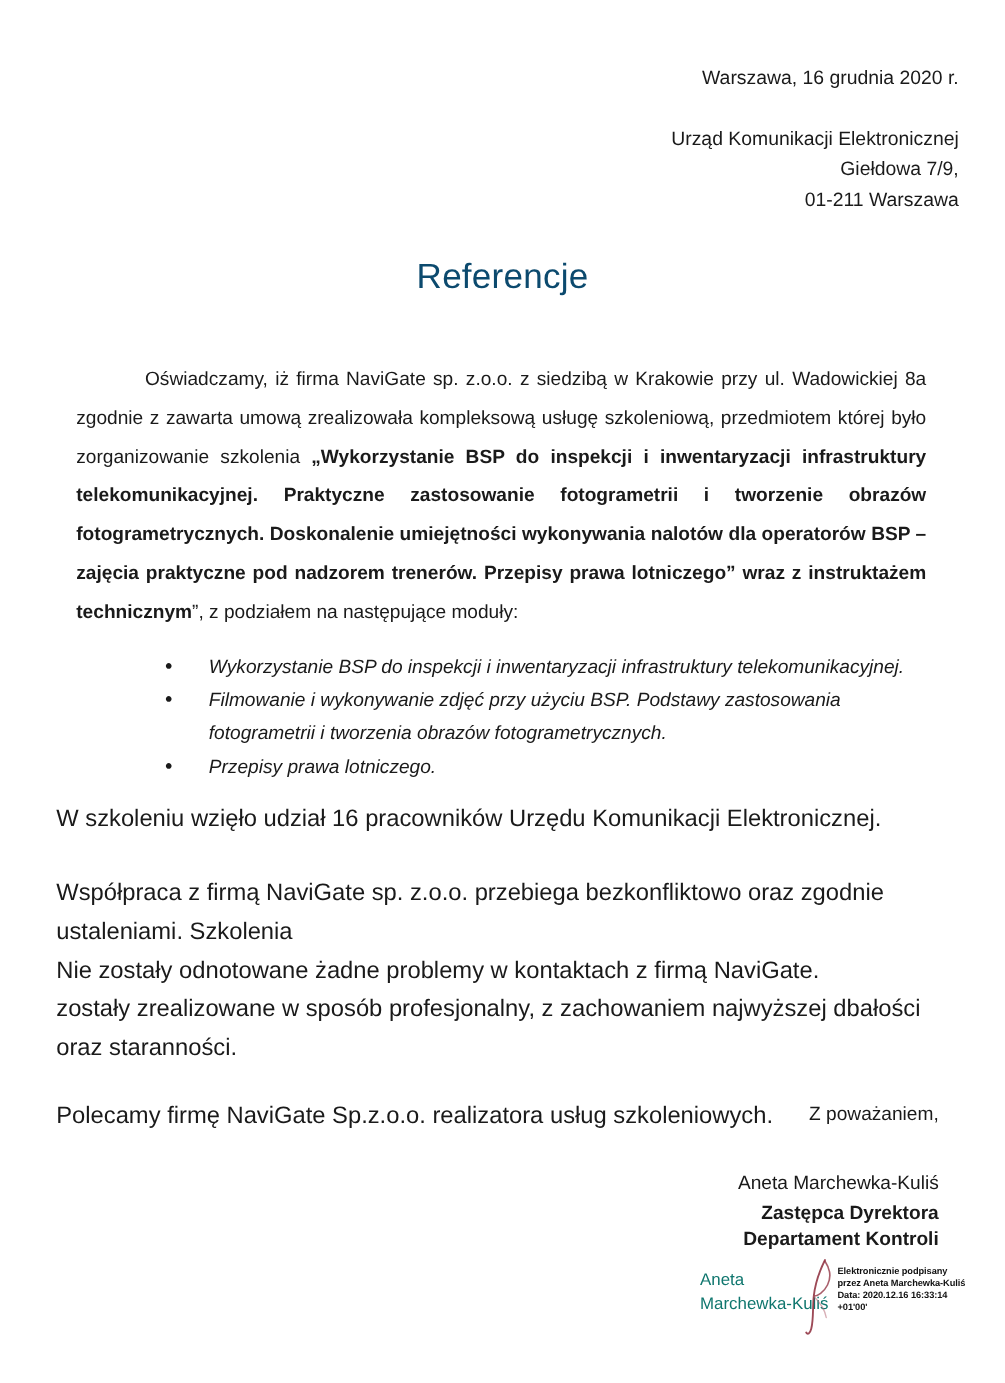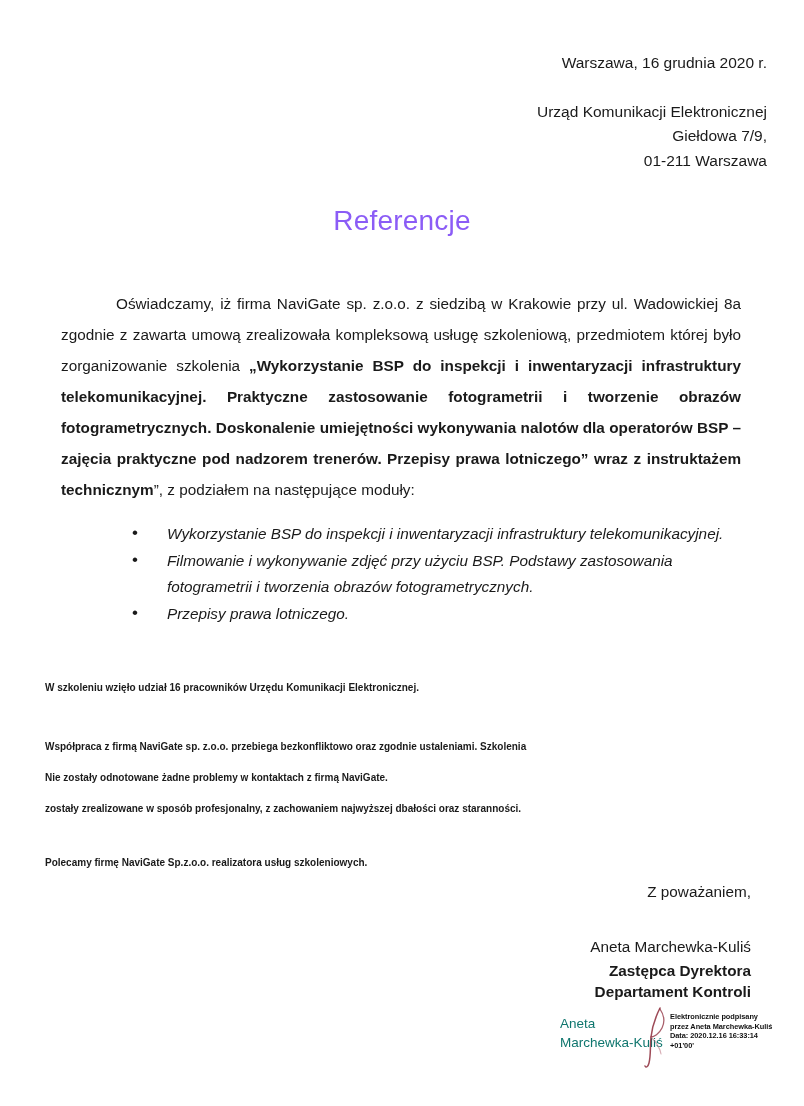--- a/index.html
+++ b/index.html
@@ -43,21 +43,21 @@
   .doc-title {
     position: absolute;
     left: 0;
     right: 0;
     top: 205px;
     text-align: center;
     font-size: 28px;
     font-weight: normal;
     letter-spacing: 0.2px;
     margin: 0;
-    color: #8b5cf6;
+    color: #0c4a6e;
   }
 
   
   .body-wrap {
     position: absolute;
     left: 45px;
     top: 272px;
     width: 712px;
   }
   .para {
@@ -95,24 +95,23 @@
     top: -1px;
     font-style: normal;
     font-size: 17px;
     line-height: 26px;
   }
 
   
   .lower {
     position: absolute;
     left: 45px;
-    top: 672px;
+    top: 640px;
     width: 712px;
-    font-size: 10px;
-    font-weight: bold;
+    font-size: 19px;
   }
   .lower p {
     margin: 0;
     line-height: 31px;
     text-align: left;
   }
   .gap-a { height: 28px; }
   .gap-b { height: 23px; }
 
   

